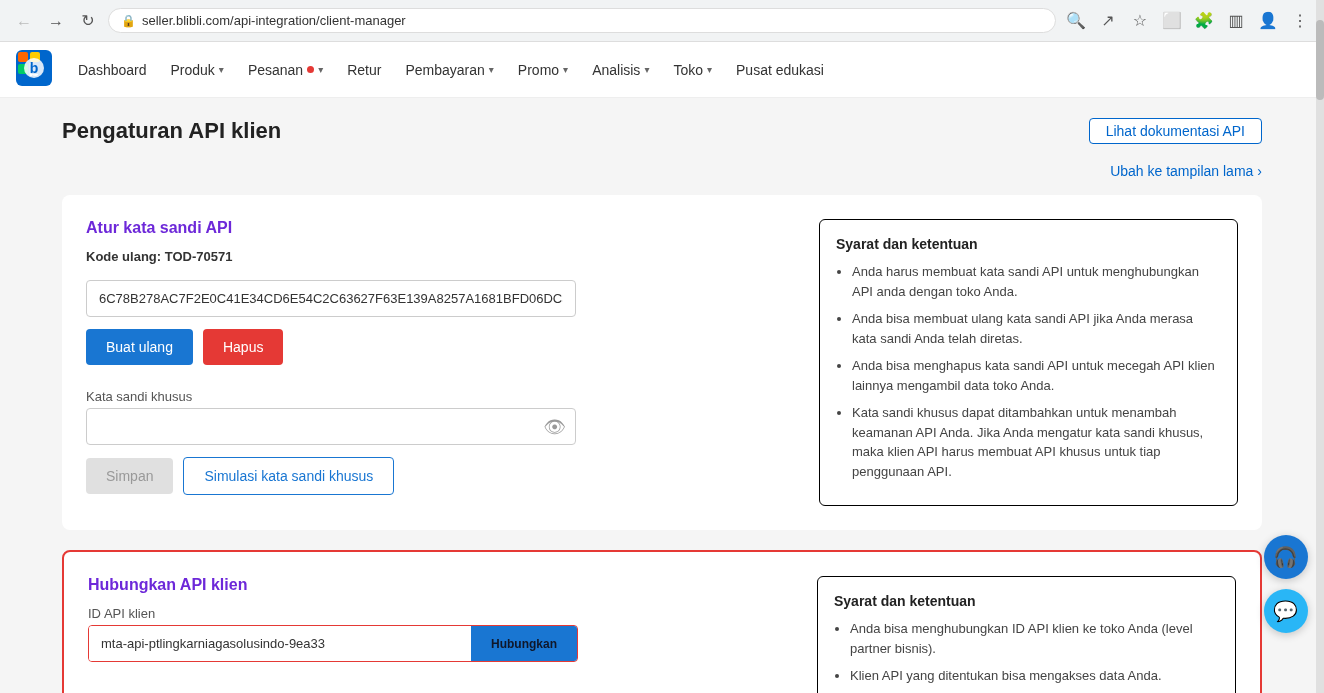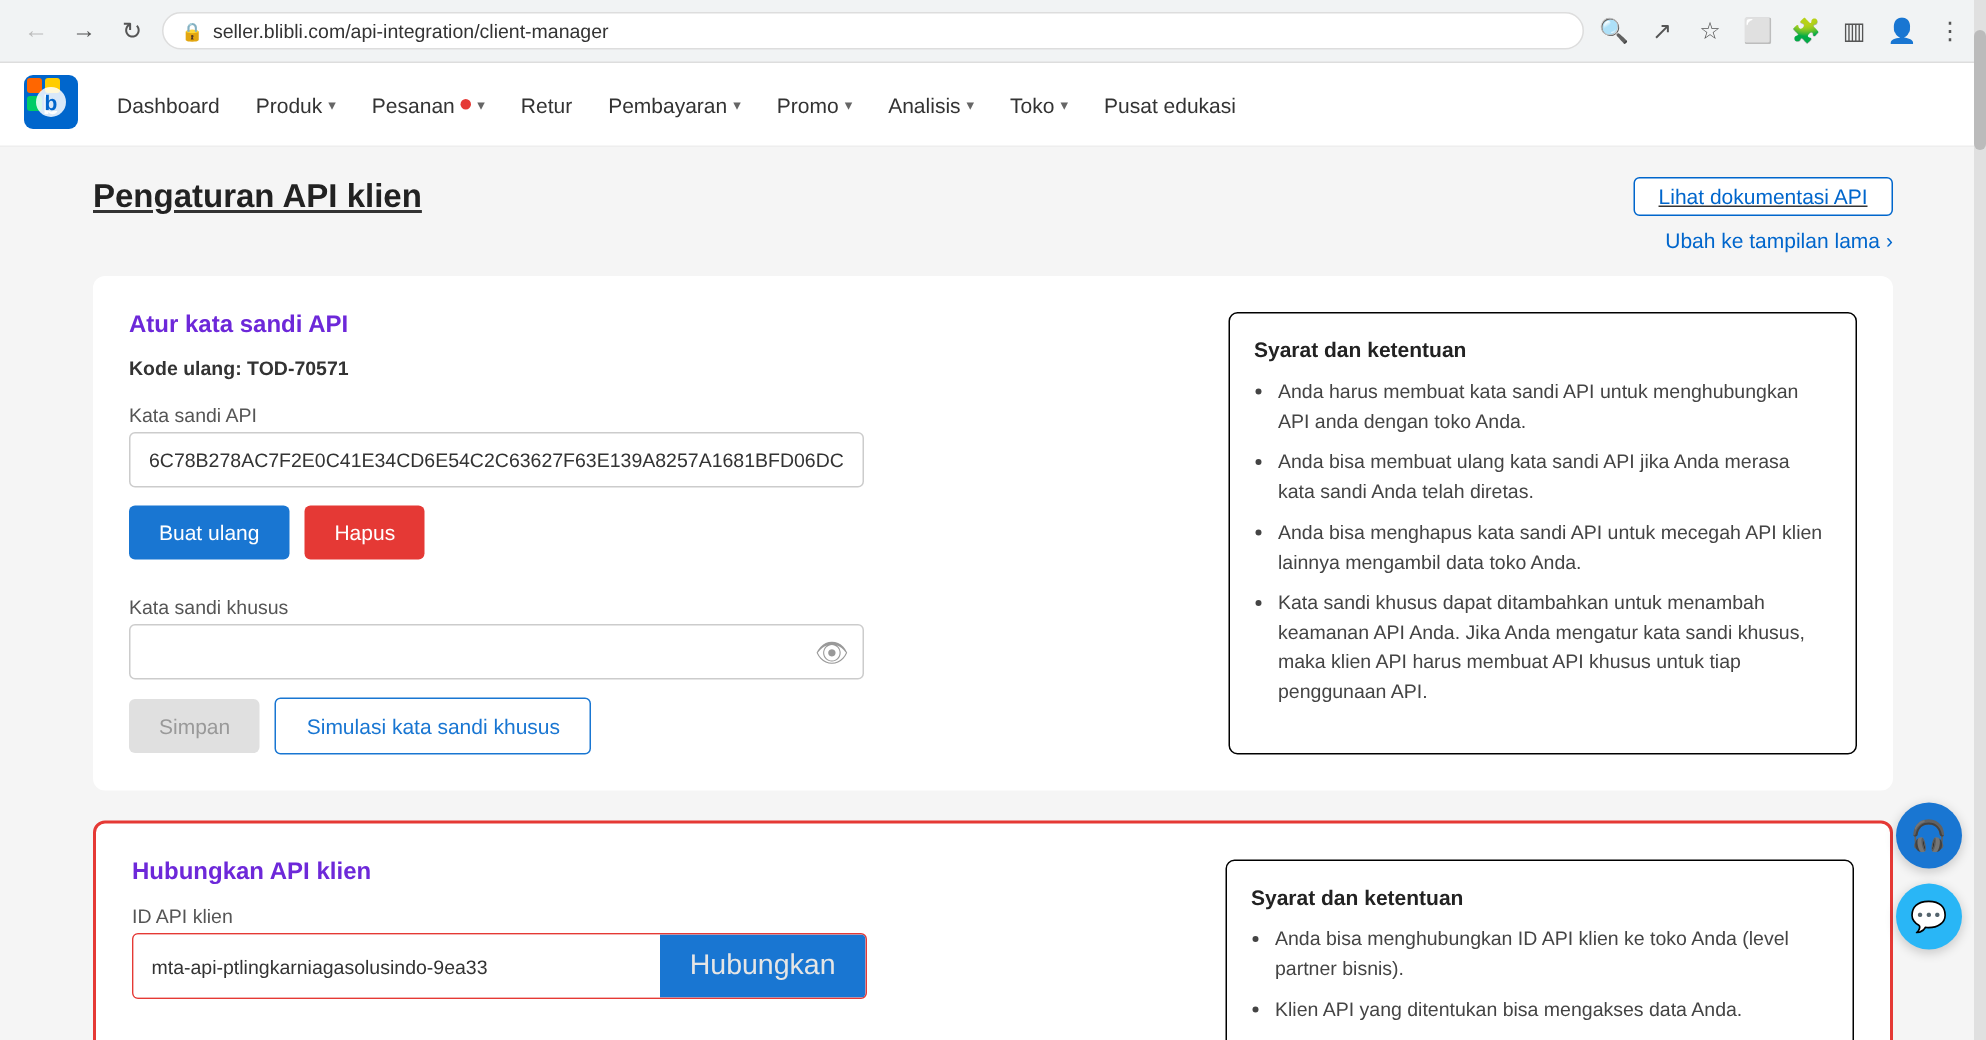--- a/index.html
+++ b/index.html
@@ -73,22 +73,21 @@
       padding: 20px 40px;
       max-width: 1280px;
       margin: 0 auto;
     }
 
     
     .page-header {
       display: flex;
       align-items: center;
       justify-content: space-between;
-      margin-bottom: 8px;
-      text-decoration: underline;
+      margin-bottom: 19px;
     }
     .page-title {
       font-size: 22px;
       font-weight: bold;
       color: #222;
     }
     .btn-docs {
       border: 1px solid #0066cc;
       color: #0066cc;
       background: white;
@@ -262,26 +261,27 @@
     .connect-input {
       flex: 1;
       padding: 10px 12px;
       border: none;
       font-size: 13px;
       color: #333;
       outline: none;
     }
     .btn-connect {
       background: #1976d2;
-      color: #e5e5e5;
+      color: #0f172a;
       border: none;
       padding: 10px 20px;
       cursor: pointer;
-      font-size: 19px;
+      font-size: 12px;
       white-space: nowrap;
+      font-weight: bold;
     }
 
     
     .float-buttons {
       position: fixed;
       right: 16px;
       bottom: 60px;
       display: flex;
       flex-direction: column;
       gap: 10px;
@@ -403,21 +403,20 @@
     <span>›</span>
   </div>
 
   <div class="card">
     <div class="card-left">
       <h2 class="section-title">Atur kata sandi API</h2>
       <div class="store-code">
         <span>Kode ulang:</span>
         <span>TOD-70571</span>
       </div>
-      <div class="field-label">Kata sandi API</div>
       <input class="api-password-input" type="text" readonly="" value="6C78B278AC7F2E0C41E34CD6E54C2C63627F63E139A8257A1681BFD06DC3D066" style="">
       <div class="btn-row">
         <button class="btn-rebuild">Buat ulang</button>
         <button class="btn-delete">Hapus</button>
       </div>
       <div class="field-label">Kata sandi khusus</div>
       <div class="special-pw-input-wrap">
         <input class="special-pw-input" type="password" placeholder="" style="">
         <span class="eye-icon">👁</span>
       </div>

